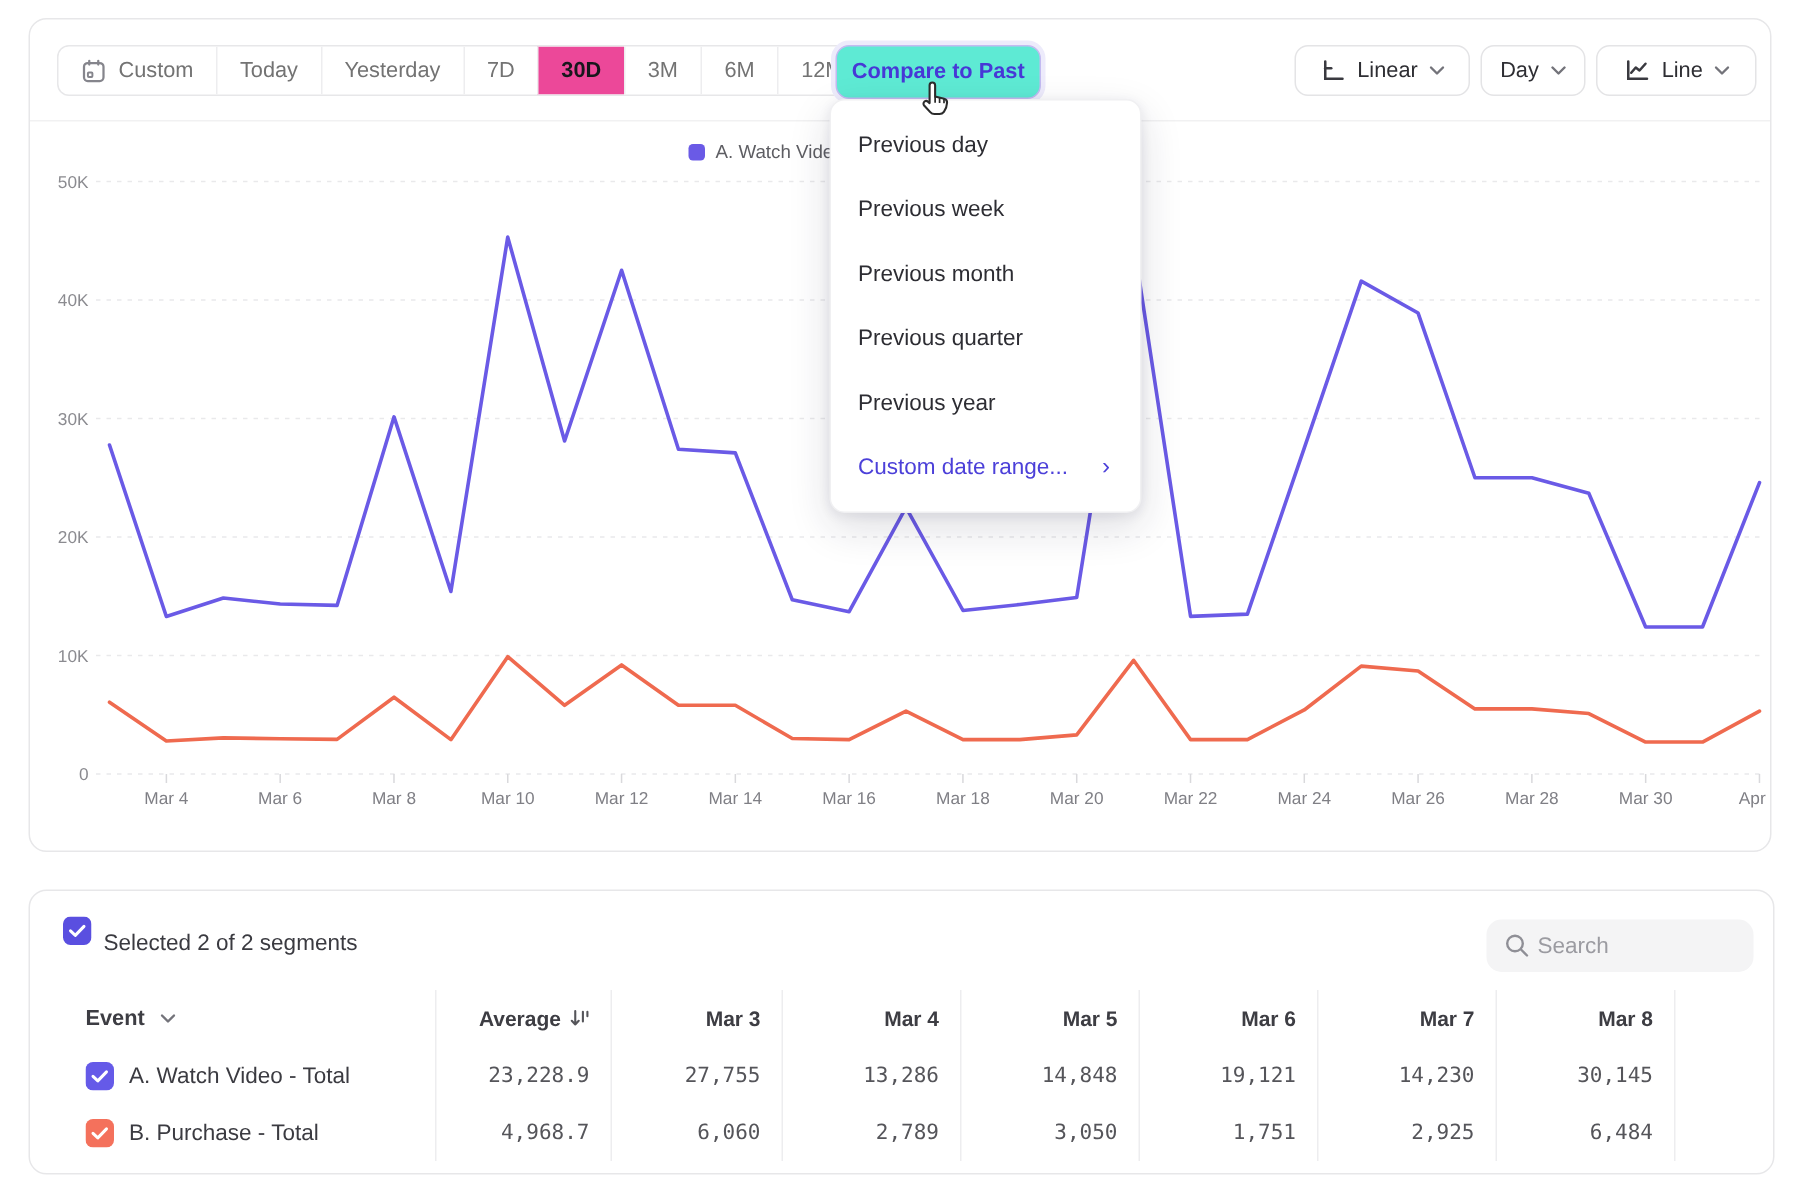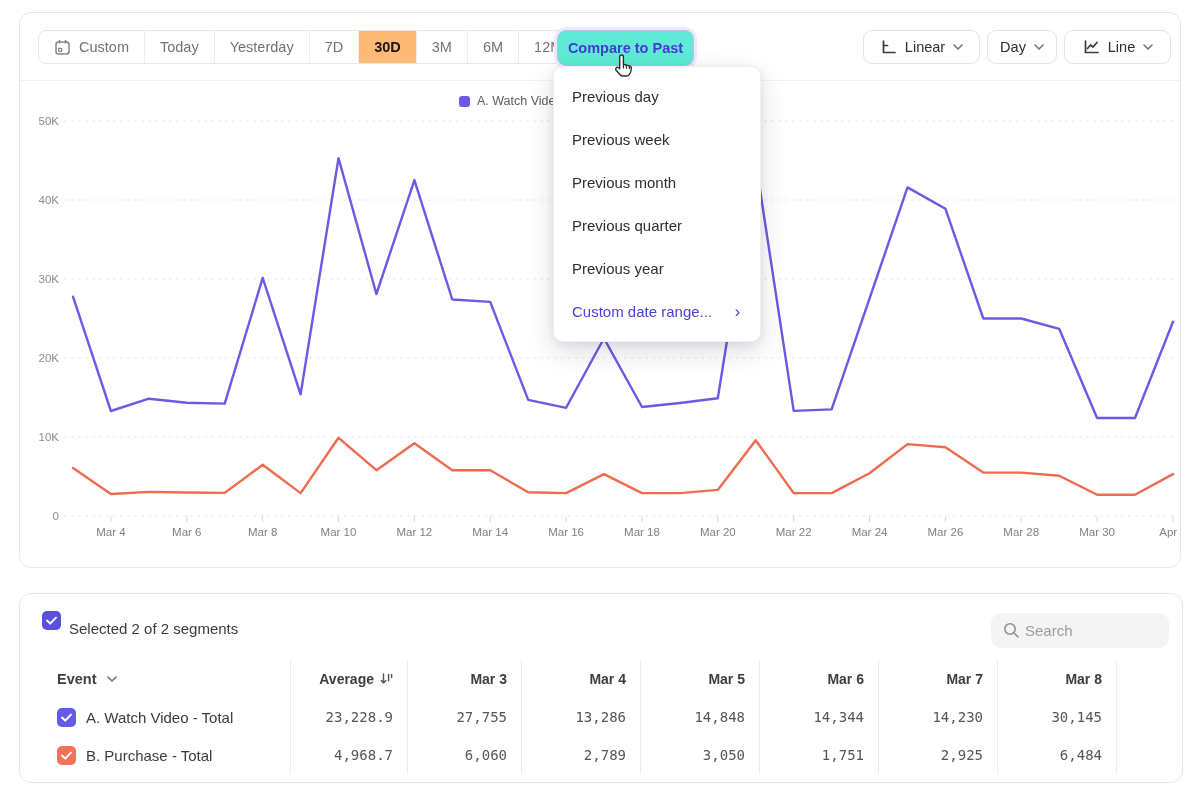--- a/index.html
+++ b/index.html
@@ -7,21 +7,21 @@
 
   .card { position:absolute; background:#fff; border:1px solid #e7e7e9; border-radius:12px; }
   #card-chart { left:19px; top:12px; width:1162px; height:556px; }
   #card-table { left:19px; top:593px; width:1164px; height:190px; overflow:hidden; }
 
   
   .toolbar { position:absolute; left:0; top:0; width:100%; height:68px; border-bottom:1px solid #f1f1f2; }
   .seg { position:absolute; left:18px; top:17px; height:34px; display:flex; align-items:stretch; border:1px solid #e7e7e9; border-radius:8px; overflow:hidden; background:#fff; }
   .seg-item { display:flex; align-items:center; gap:8px; padding:0 15px; font-size:14.5px; color:#737373; cursor:pointer; border-left:1px solid #ededef; white-space:nowrap; }
   .seg-item:first-child { border-left:none; }
-  .seg-item.selected { background:#fdba74; color:#17171c; font-weight:700; }
+  .seg-item.selected { background:#ec4899; color:#17171c; font-weight:700; }
   .btn-compare { position:absolute; left:537px; top:17px; width:137px; height:36px; background:#5eead4; border:1px solid #c3baf1; border-radius:9px; box-shadow:0 0 0 3px #edebfb; color:#4738d6; font-size:14.5px; font-weight:700; display:flex; align-items:center; justify-content:center; cursor:pointer; }
   .tb-btn { position:absolute; top:17px; height:34px; background:#fff; border:1px solid #e4e4e6; border-radius:9px; display:flex; align-items:center; justify-content:center; gap:8px; font-size:14.5px; color:#2e2e33; cursor:pointer; }
   #btn-linear { left:843px; width:117px; }
   #btn-day    { left:967px; width:70px;  }
   #btn-line   { left:1044px; width:107px; }
 
   
   .legend { position:absolute; left:439px; top:81px; display:flex; gap:26px; z-index:1; }
   .legend-item { display:flex; align-items:center; gap:7px; font-size:12.5px; color:#5e5e63; white-space:nowrap; }
   .legend-swatch { width:11px; height:11px; border-radius:3px; }
@@ -280,21 +280,21 @@
               <rect width="19" height="19" rx="5" fill="#655ae8"></rect>
               <polyline points="5,9.6 8.2,12.6 14,6.6" fill="none" stroke="#fff" stroke-width="2" stroke-linecap="round" stroke-linejoin="round"></polyline>
             </svg>
           </span>
           <span class="row-label">A. Watch Video - Total</span>
         </div>
         <div class="cell-num w-avg">23,228.9</div>
         <div class="cell-num w-d0">27,755</div>
         <div class="cell-num w-d">13,286</div>
         <div class="cell-num w-d">14,848</div>
-        <div class="cell-num w-d">14,344</div>
+        <div class="cell-num w-d">19,121</div>
         <div class="cell-num w-d">14,230</div>
         <div class="cell-num w-d">30,145</div>
         <div class="cell-num w-d">15,</div>
       </div>
       <div class="tbl-row">
         <div class="cell-event">
           <span class="checkbox">
             <svg width="19" height="19" viewBox="0 0 19 19">
               <rect width="19" height="19" rx="5" fill="#f4715c"></rect>
               <polyline points="5,9.6 8.2,12.6 14,6.6" fill="none" stroke="#fff" stroke-width="2" stroke-linecap="round" stroke-linejoin="round"></polyline>

